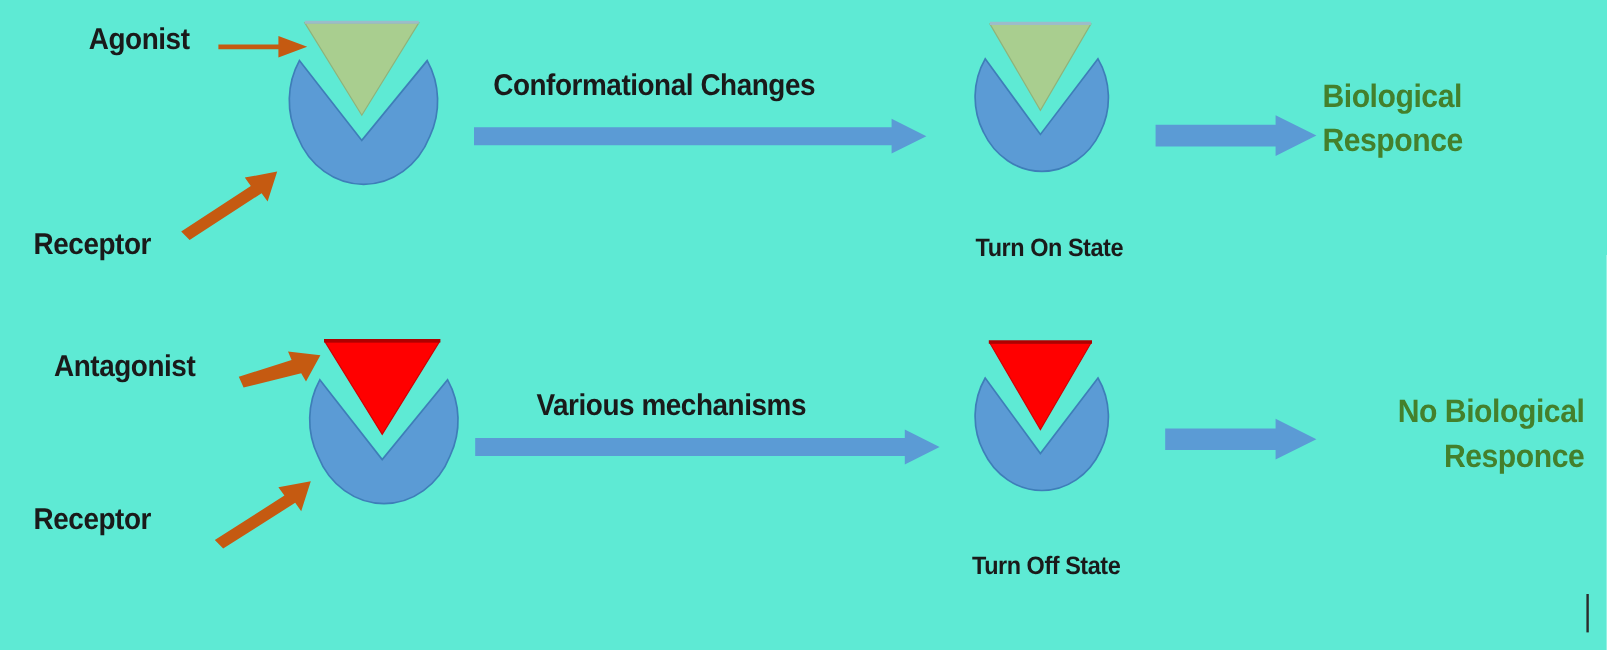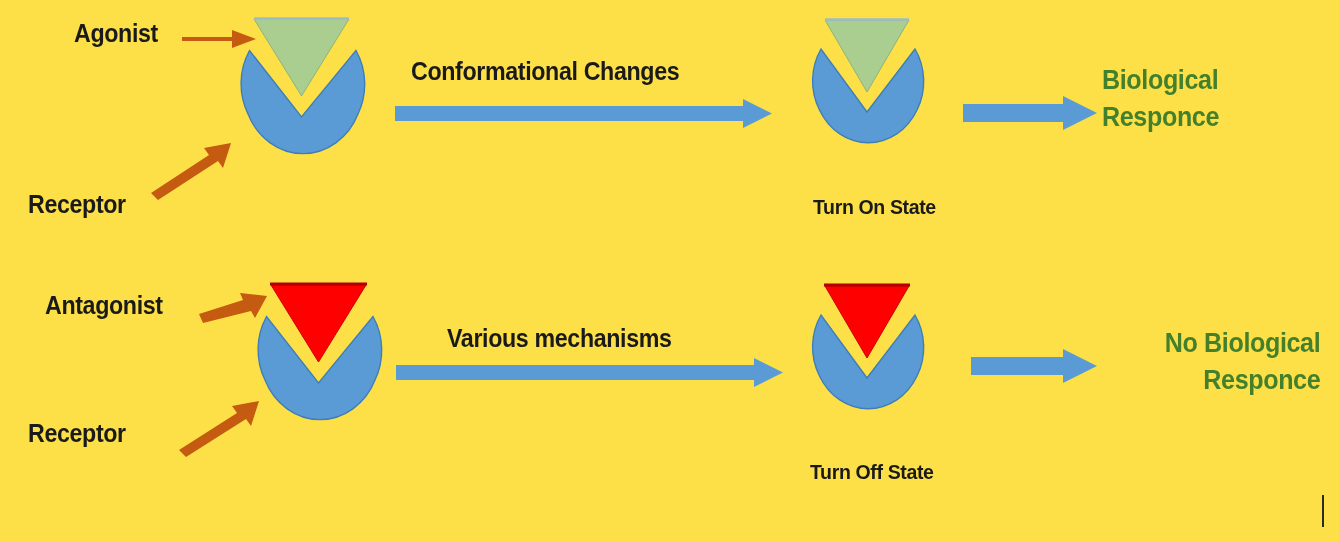--- a/index.html
+++ b/index.html
@@ -4,21 +4,21 @@
 <style>
   html, body {
     margin: 0;
     padding: 0;
     background: #ffffff;
   }
   #stage {
     position: relative;
     width: 1339px;
     height: 542px;
-    background: #fde047;
+    background: #5eead4;
     overflow: hidden;
     font-family: "Liberation Sans", sans-serif;
   }
 
   
   .lbl {
     position: absolute;
     font-weight: bold;
     color: #1a1a1a;
     white-space: nowrap;

